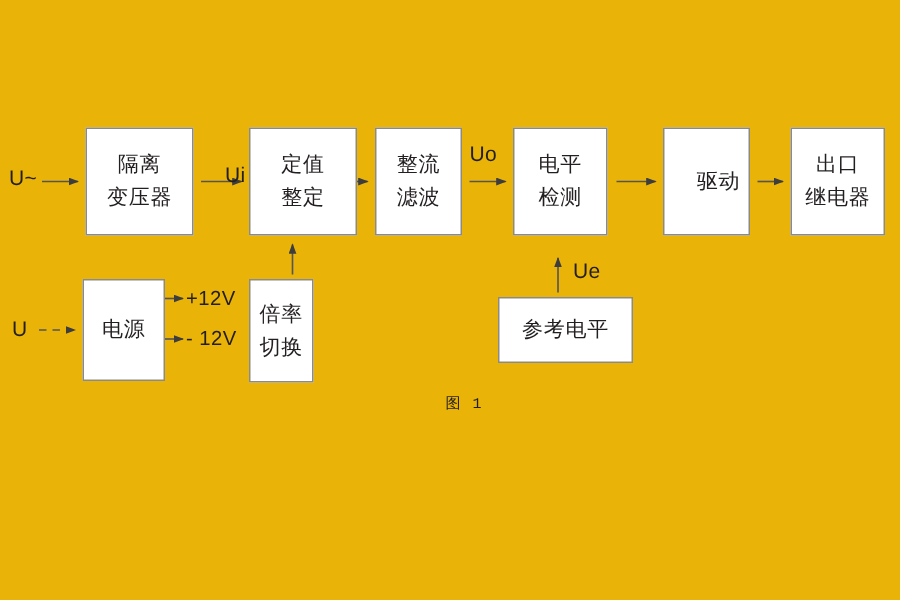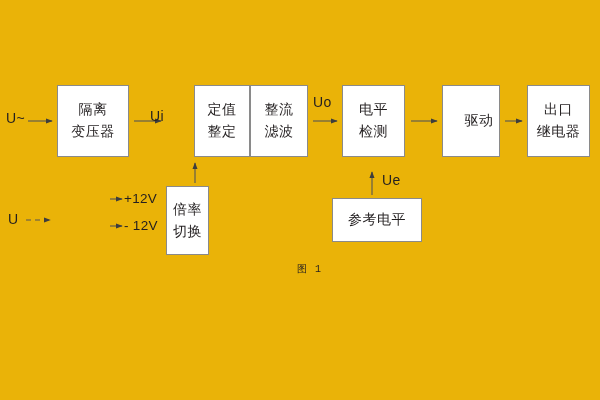--- a/index.html
+++ b/index.html
@@ -96,21 +96,21 @@
     <line x1="110" y1="199" x2="122" y2="199" stroke="#555555" stroke-width="1.1" marker-end="url(#arrowhead)"></line>
 
     <line x1="110" y1="226" x2="122" y2="226" stroke="#555555" stroke-width="1.1" marker-end="url(#arrowhead)"></line>
   </svg>
 
   <div class="box" style="left:57px; top:85px; width:72px; height:72px;">
     <span class="line">隔离</span>
     <span class="line">变压器</span>
   </div>
 
-  <div class="box" style="left:166px; top:85px; width:56px; height:72px;margin-left:28px;">
+  <div class="box" style="left:166px; top:85px; width:72px; height:72px;">
     <span class="line">定值</span>
     <span class="line">整定</span>
   </div>
 
   <div class="box" style="left:250px; top:85px; width:58px; height:72px;">
     <span class="line">整流</span>
     <span class="line">滤波</span>
   </div>
 
   <div class="box" style="left:342px; top:85px; width:63px; height:72px;">
@@ -120,20 +120,23 @@
 
   <div class="box" style="left:442px; top:85px; width:58px; height:72px;padding-left:16px;">
     <span class="line">驱动</span>
   </div>
 
   <div class="box" style="left:527px; top:85px; width:63px; height:72px;">
     <span class="line">出口</span>
     <span class="line">继电器</span>
   </div>
 
+  <div class="box" style="left:55px; top:186px; width:55px; height:68px;">
+    <span class="line">电源</span>
+  </div>
 
   <div class="box" style="left:166px; top:186px; width:43px; height:69px;">
     <span class="line">倍率</span>
     <span class="line">切换</span>
   </div>
 
   <div class="box" style="left:332px; top:198px; width:90px; height:44px;">
     <span class="line">参考电平</span>
   </div>
 

